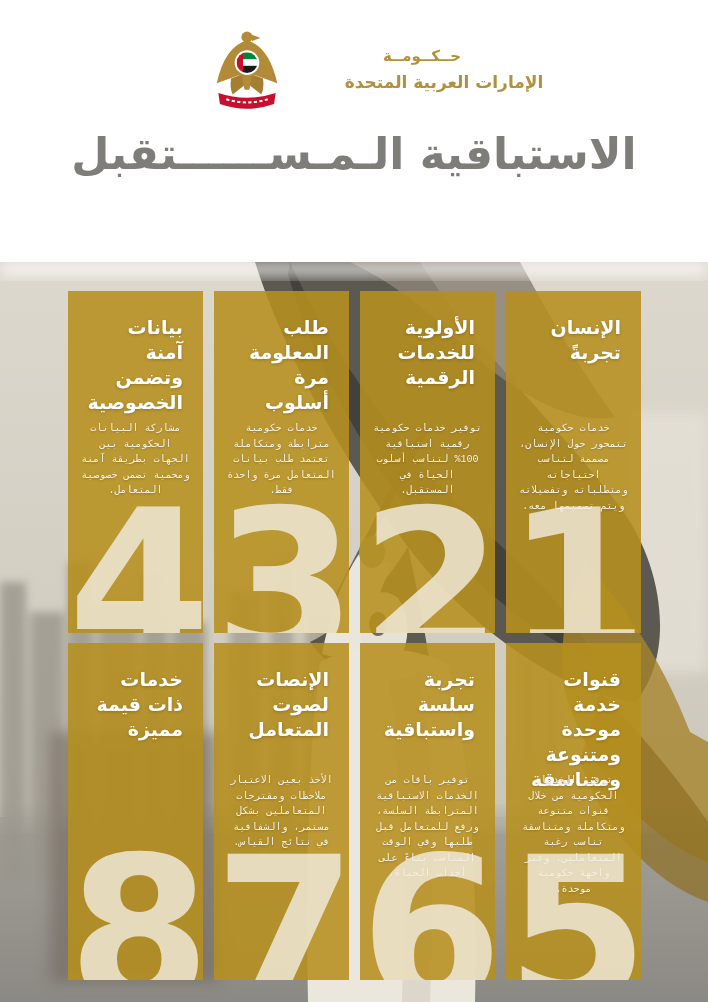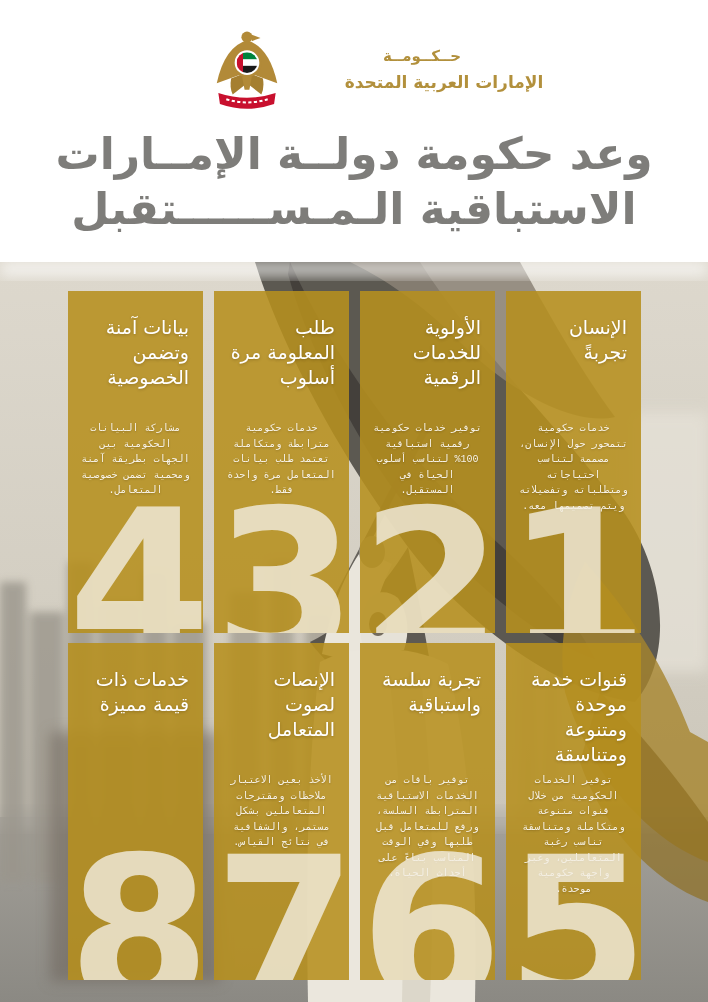--- a/index.html
+++ b/index.html
@@ -18,21 +18,21 @@
   .logo-line2{font-size:17px;font-weight:bold;margin-top:7px;margin-left:44px;}
   .poster-title{margin-top:14px;text-align:center;color:#7e7d7a;font-weight:bold;
                 font-size:44px;line-height:55px;direction:rtl;white-space:nowrap;}
 
   
   .grid-row{position:absolute;left:68px;width:573px;display:flex;gap:11px;direction:rtl;}
   .row-1{top:291px;height:342px;}
   .row-2{top:643px;height:337px;}
   .card{position:relative;width:135px;height:100%;overflow:hidden;direction:rtl;
         background:rgba(182,144,30,0.88);color:#ffffff;}
-  .card-title{padding:24px 14px 0;font-size:19px;line-height:25px;font-weight:normal;
+  .card-title{padding:24px 20px 0;font-size:19px;line-height:25px;font-weight:bold;
               text-align:right;text-shadow:0 1px 3px rgba(60,40,0,0.28);}
   .card-desc{position:absolute;top:130px;right:12px;left:12px;font-size:10px;
              line-height:15.5px;text-align:center;color:#f7f2e6;
              text-shadow:0 1px 2px rgba(60,40,0,0.25);font-family:Liberation Mono, monospace;}
   .card-num{position:absolute;bottom:-55px;left:0;right:0;text-align:center;direction:ltr;
             font-size:205px;line-height:1;font-weight:bold;color:rgba(242,237,225,0.8);}
 </style>
 </head>
 <body>
 
@@ -126,21 +126,20 @@
         <path d="M44 64 L56 64 L53 80 L47 80 Z" fill="#b28a38"></path>
         <path d="M14 84 Q50 96 86 84 L84 98 Q50 110 16 98 Z" fill="#c8102e"></path>
         <path d="M24 92 Q50 100 76 92" stroke="#ffffff" stroke-width="2.5" stroke-dasharray="4 3" fill="none"></path>
       </svg>
       <div class="logo-text">
         <div class="logo-line1">حــكــومــة</div>
         <div class="logo-line2">الإمارات العربية المتحدة</div>
       </div>
     </div>
     <div class="poster-title">
-      <div>وعد حكومة دولــة الإمــارات</div>
       <div>الاستباقية الـمـســــــتقبل</div>
     </div>
   </div>
 
   <div class="grid-row row-1">
     <div class="card">
       <div class="card-title">الإنسان تجربةً</div>
       <div class="card-desc">خدمات حكومية تتمحور حول الإنسان، مصممة لتناسب احتياجاته ومتطلباته وتفضيلاته ويتم تصميمها معه.</div>
       <div class="card-num">1</div>
     </div>

